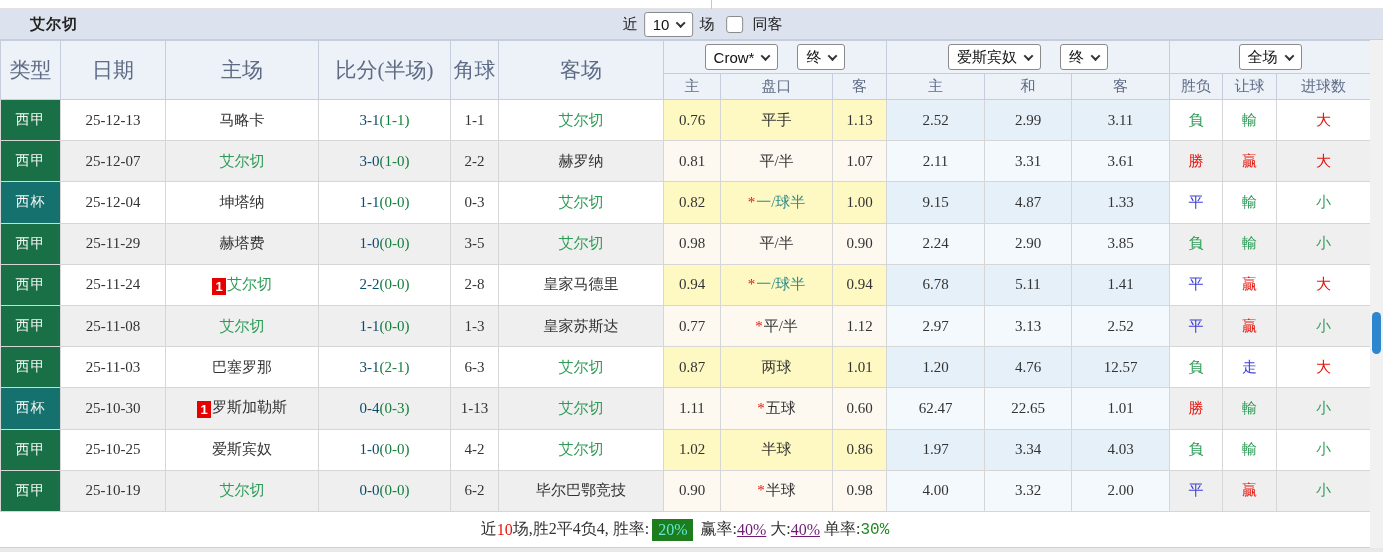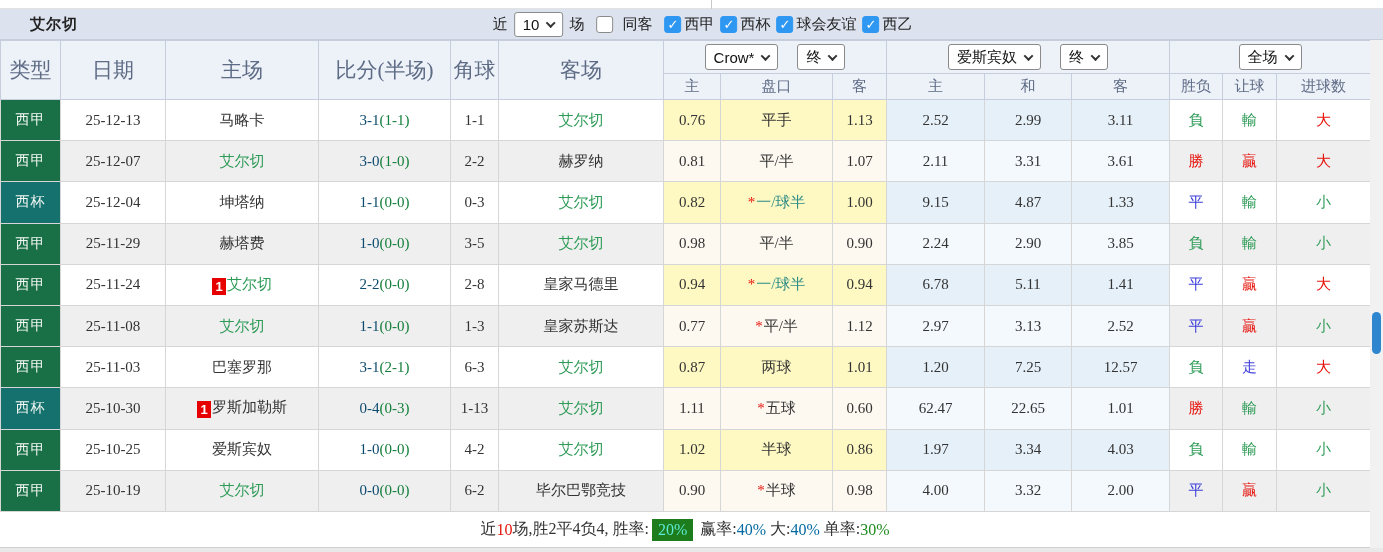--- a/index.html
+++ b/index.html
@@ -71,22 +71,22 @@
 
   
   .summary {
     position:absolute; left:0; top:512px; width:1370px; height:36px; background:#fff;
     display:flex; align-items:center; justify-content:center;
     font-family:"Liberation Serif","DejaVu Serif",serif; font-size:16px; color:#333;
     border-bottom:1px solid #d0d0d0;
   }
   .summary span { white-space:pre; }
   .seg-red   { color:#e6130b; }
-  .seg-blue  { color:#0369a1; }
-  .seg-green { color:#1f8b1f; }
+  .seg-blue  { color:#701a75;text-decoration:underline; }
+  .seg-green { color:#1f8b1f;font-family:Liberation Mono, monospace; }
   .seg-badge-green { background:#1d7d1d; color:#5eead4; padding:2px 2px; margin:0 3px; }
 
   
   .scroll-track { position:absolute; right:0; top:40px; width:13px; height:512px; background:#f1f1f1; }
   .scroll-thumb { position:absolute; left:2px; top:272px; width:9px; height:42px; background:#2e86cf; border-radius:6px; }
   .bottom-strip { position:absolute; left:0; top:548px; width:1383px; height:4px; background:#e9e9e9; }
 </style>
 </head>
 <body>
 
@@ -100,21 +100,20 @@
     <span class="team-title">艾尔切</span>
     <span class="filter-group">
       <span>近</span>
       <span class="select-box">
         <span>10</span>
         <span class="chev"></span>
       </span>
       <span>场</span>
       <span class="cbx"></span>
       <span>同客</span>
-      <span id="league-filters"><span class="cbx checked">✓</span><span class="cbx-label">西甲</span><span class="cbx checked">✓</span><span class="cbx-label">西杯</span><span class="cbx checked">✓</span><span class="cbx-label">球会友谊</span><span class="cbx checked">✓</span><span class="cbx-label">西乙</span></span>
     </span>
   </div>
 
   <table class="matches">
     <colgroup>
       <col style="width:60px">
         <col style="width:105px">
         <col style="width:153px">
         <col style="width:132px">
       <col style="width:48px">
@@ -289,21 +288,21 @@
     <td class="c-type liga">西甲</td>
     <td class="c-date">25-11-03</td>
     <td class="c-team"><span class="">巴塞罗那</span></td>
     <td class="c-score"><span class="score-ft">3-1</span><span class="score-ht">(2-1)</span></td>
     <td class="c-corner">6-3</td>
     <td class="c-team"><span class="team-self">艾尔切</span></td>
     <td class="c-asian">0.87</td>
     <td class="c-asian hc-dark">两球</td>
     <td class="c-asian">1.01</td>
     <td class="c-euro">1.20</td>
-    <td class="c-euro">7.25</td>
+    <td class="c-euro">4.76</td>
     <td class="c-euro">12.57</td>
     <td class="c-res t-green">負</td>
     <td class="c-res t-blue">走</td>
     <td class="c-res t-red">大</td>
   </tr>
         <tr class="even">
     <td class="c-type cup">西杯</td>
     <td class="c-date">25-10-30</td>
     <td class="c-team"><span class="redcard">1</span><span class="">罗斯加勒斯</span></td>
     <td class="c-score"><span class="score-ft">0-4</span><span class="score-ht">(0-3)</span></td>

